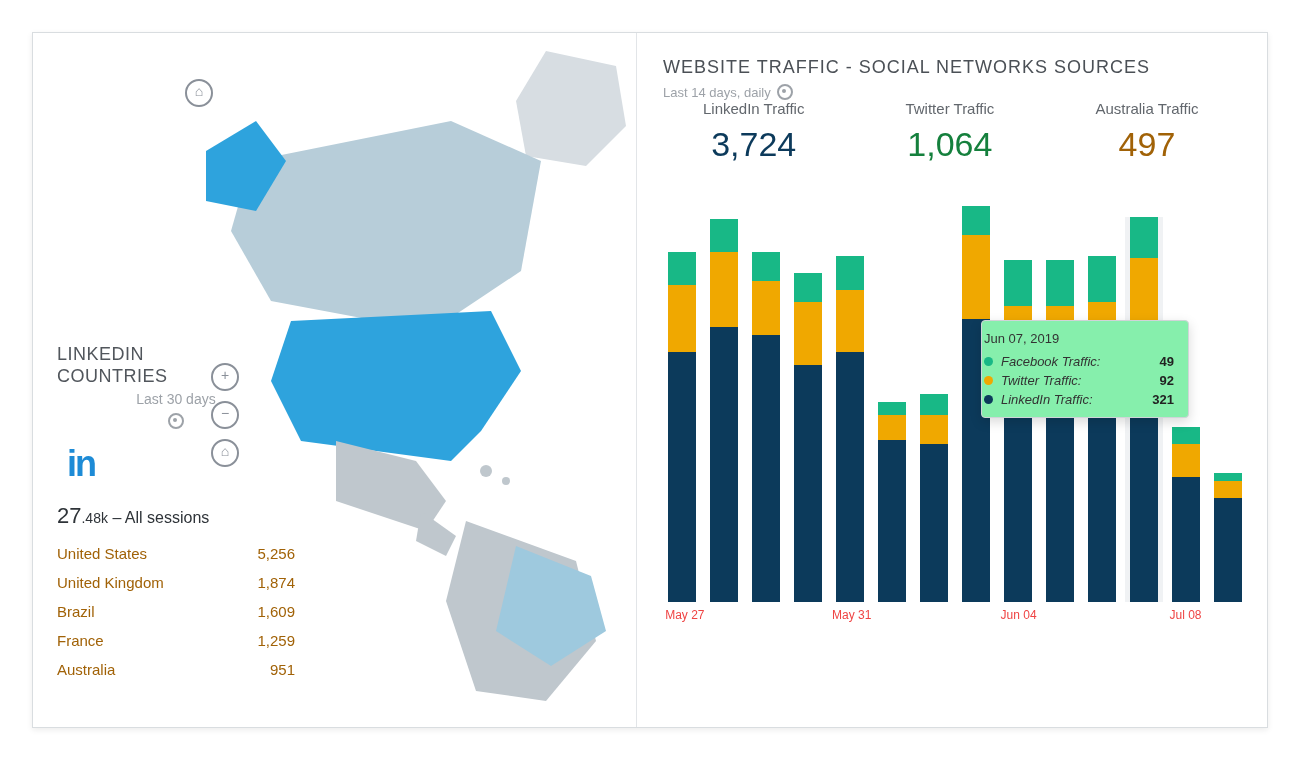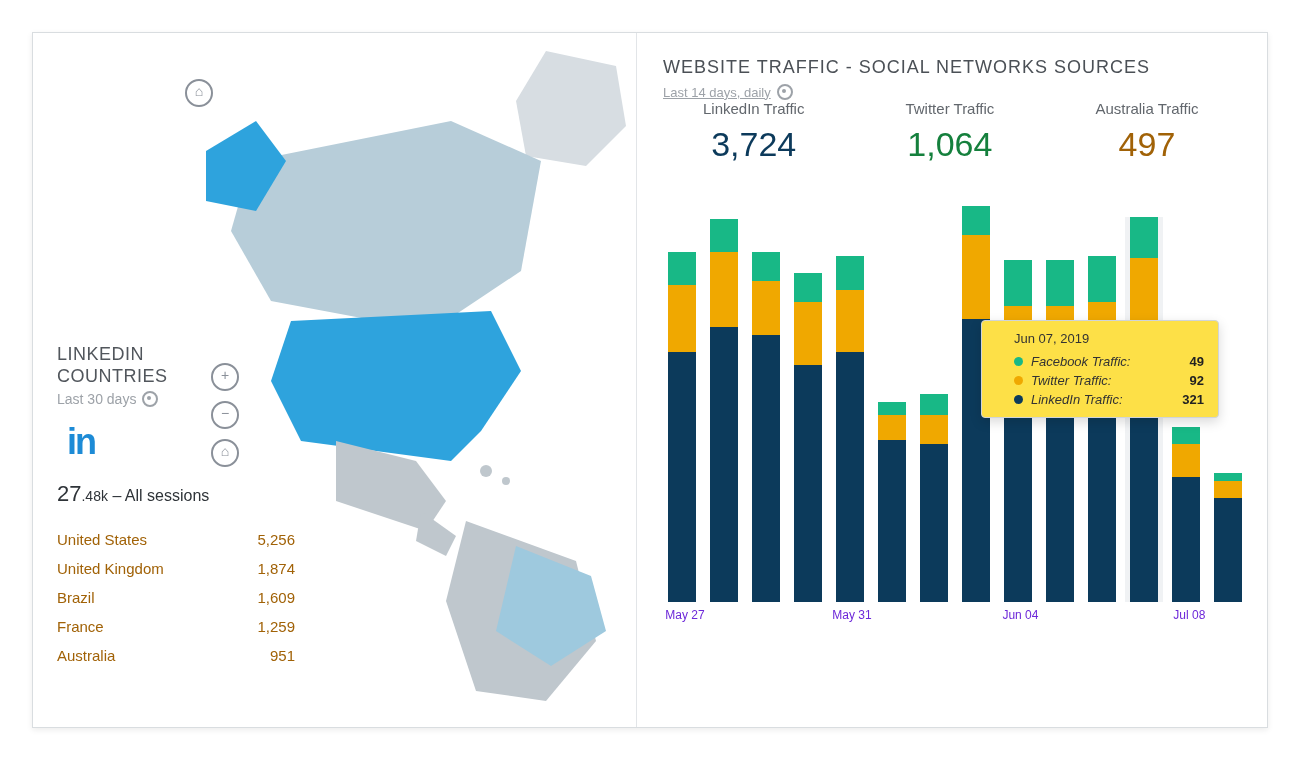--- a/index.html
+++ b/index.html
@@ -78,41 +78,41 @@
     display: flex;
     flex-direction: column;
   }
   .panel-title {
     font-size: 18px; letter-spacing: 0.5px; color:#51565c;
     line-height: 22px;
   }
   .panel-sub {
     font-size: 14px; color:#9da2a8;
     margin-top: 4px;
-    display:flex; align-items:center; gap:6px;
+    display:flex; align-items:center; gap:6px;flex-direction:column;
   }
   .linkedin-icon {
     color:#1d8bd6; font-weight:700; font-size:36px;
     font-family: Arial, sans-serif;
     margin: 14px 0 18px 10px;
     letter-spacing:-2px;
   }
-  .totals-line { font-size:16px; color:#2e3338; margin-bottom:18px;}
+  .totals-line { font-size:16px; color:#2e3338; margin-bottom:10px;}
   .totals-line .big { font-size:22px; font-weight:500;}
   .totals-line .small { font-size:14px;}
   .country-row {
     display:flex; justify-content:space-between;
     width: 238px;
     font-size:15px; color:#a16207;
     padding: 6px 0;
   }
 
   
   .r-title { font-size:18px; letter-spacing:1px; color:#4b5056; }
-  .r-sub { font-size:13px; color:#9da2a8; margin-top:6px; display:flex; align-items:center; gap:6px;text-decoration:underline;}
+  .r-sub { font-size:13px; color:#9da2a8; margin-top:6px; display:flex; align-items:center; gap:6px;}
   .target-dot {
     width:12px;height:12px;border:2px solid #9da2a8;border-radius:50%;
     position:relative;display:inline-block;
   }
   .target-dot::after{content:"";position:absolute;left:3px;top:3px;width:4px;height:4px;background:#9da2a8;border-radius:50%;}
 
   .kpi-row { display:flex; gap: 101px; padding-left:40px;}
   .kpi { text-align:center; }
   .kpi .label { font-size:15px; color:#62676d; margin-bottom:8px;}
   .kpi .value { font-size:34px; font-weight:400;}
@@ -136,28 +136,28 @@
     width: 76%;
     display:flex; flex-direction:column-reverse;
   }
   .seg-link { background:#0c3a5b;}
   .seg-twit { background:#f0a800;}
   .seg-face { background:#18b886;}
   .x-axis {
     position:absolute; left:0; right:0; bottom:0; height:22px;
     display:flex;
   }
-  .x-axis .slot { flex:1; font-size:12px; color:#6d28d9; text-align:right; padding-left:2px;}
+  .x-axis .slot { flex:1; font-size:12px; color:#ef4444; text-align:center; padding-left:2px;}
 
   .tooltip {
     position:absolute;
     left: 318px; top: 120px;
-    background:#fde047; border:1px solid #d0d4d8; border-radius:4px;
+    background:#86efac; border:1px solid #d0d4d8; border-radius:4px;
     box-shadow:0 4px 12px rgba(0,0,0,0.15);
-    padding:10px 14px 8px 32px;
+    padding:10px 14px 8px 2px;
     font-size:13px;
     min-width:190px;
   }
   .tooltip .tt-date { font-weight:500; color:#333; margin-bottom:6px; font-size:13px;}
   .tooltip .tt-row { display:flex; align-items:center; gap:8px; justify-content:flex-start; padding:2px 0;}
   .tooltip .dot {width:9px;height:9px;border-radius:50%;}
   .tooltip .tt-label{flex:1; color:#333;font-style:italic;}
   .tooltip .tt-val{font-weight:600; color:#222; width:34px; text-align:right;}
 </style>
 </head>

